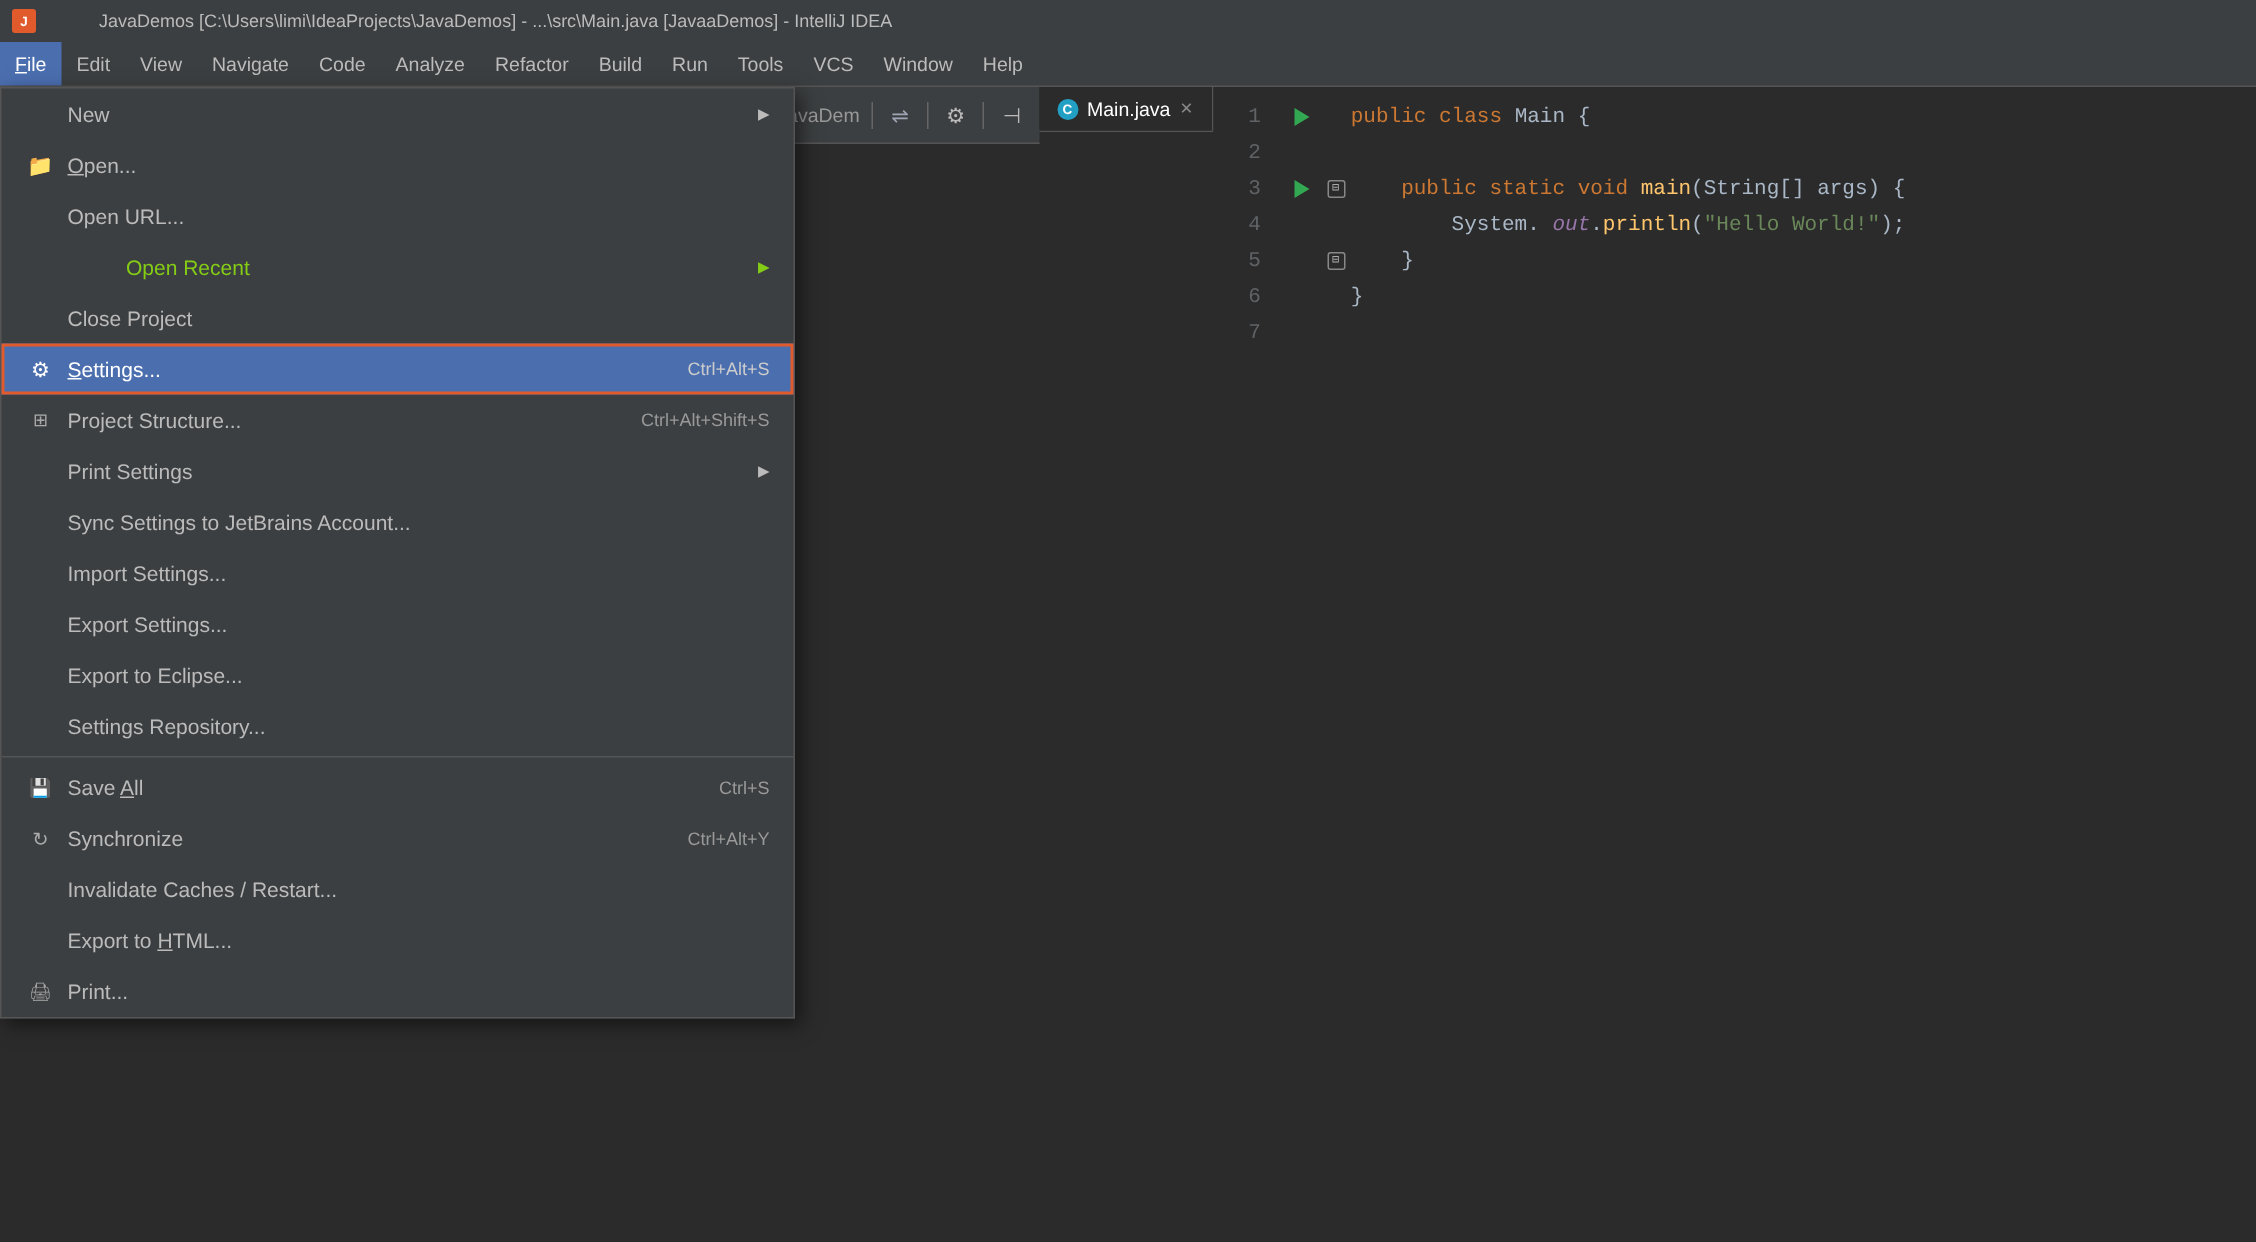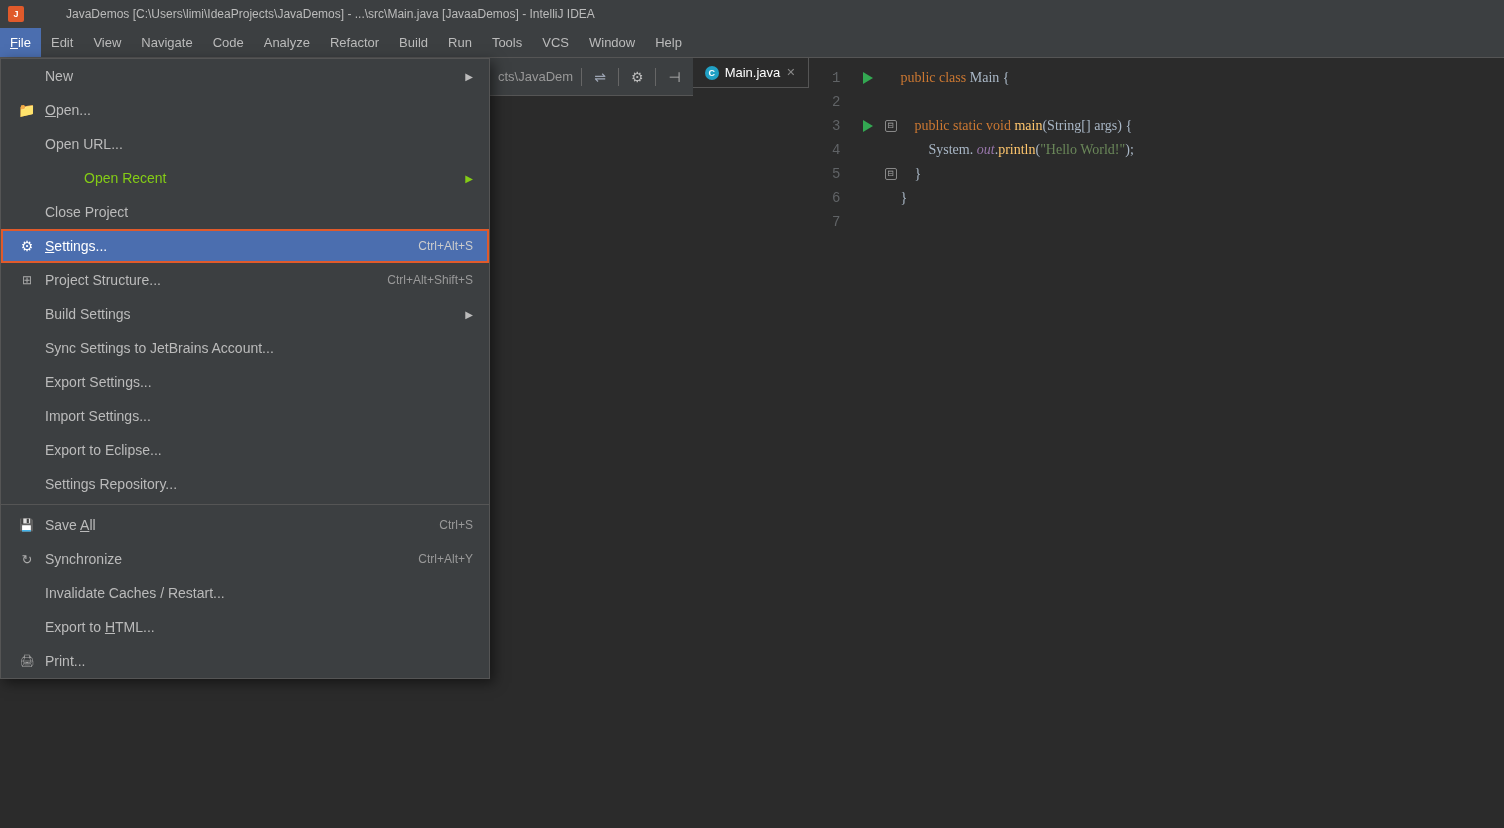--- a/index.html
+++ b/index.html
@@ -69,21 +69,21 @@
       display: flex;
       height: calc(828px - 58px);
       position: relative;
     }
 
     
     #file-dropdown {
       position: absolute;
       left: 0;
       top: 0;
-      width: 490px;
+      width: 530px;
       background: #3c3f41;
       border: 1px solid #555;
       box-shadow: 4px 4px 12px rgba(0,0,0,0.5);
       z-index: 100;
     }
     .dropdown-item {
       display: flex;
       align-items: center;
       padding: 7px 16px;
       color: #bbbbbb;
@@ -223,21 +223,21 @@
       padding: 0 8px 0 4px;
       text-align: right;
       color: #606366;
       font-family: 'Courier New', monospace;
       font-size: 14px;
       line-height: 24px;
       flex-shrink: 0;
     }
     #code-content {
       flex: 1;
-      font-family: Liberation Serif, serif;
+      font-family: Liberation Mono, monospace;
       font-size: 14px;
       line-height: 24px;
       color: #a9b7c6;
       padding-left: 12px;
     }
     .code-line {
       display: flex;
       align-items: center;
       min-height: 24px;
     }
@@ -331,37 +331,37 @@
     </div>
 
     <div class="dropdown-item">
       <div class="item-icon" style="font-size:12px; color:#aaa;">⊞</div>
       <span class="item-label">Project Structure...</span>
       <span class="shortcut">Ctrl+Alt+Shift+S</span>
     </div>
 
     <div class="dropdown-item">
       <div class="item-icon"></div>
-      <span class="item-label">Build Settings</span>
+      <span class="item-label">Print Settings</span>
       <span class="arrow">▶</span>
     </div>
 
     <div class="dropdown-item">
       <div class="item-icon"></div>
       <span class="item-label">Sync Settings to JetBrains Account...</span>
     </div>
 
     <div class="dropdown-item">
       <div class="item-icon"></div>
+      <span class="item-label">Import Settings...</span>
+    </div>
+
+    <div class="dropdown-item">
+      <div class="item-icon"></div>
       <span class="item-label">Export Settings...</span>
-    </div>
-
-    <div class="dropdown-item">
-      <div class="item-icon"></div>
-      <span class="item-label">Import Settings...</span>
     </div>
 
     <div class="dropdown-item">
       <div class="item-icon"></div>
       <span class="item-label">Export to Eclipse...</span>
     </div>
 
     <div class="dropdown-item">
       <div class="item-icon"></div>
       <span class="item-label">Settings Repository...</span>

